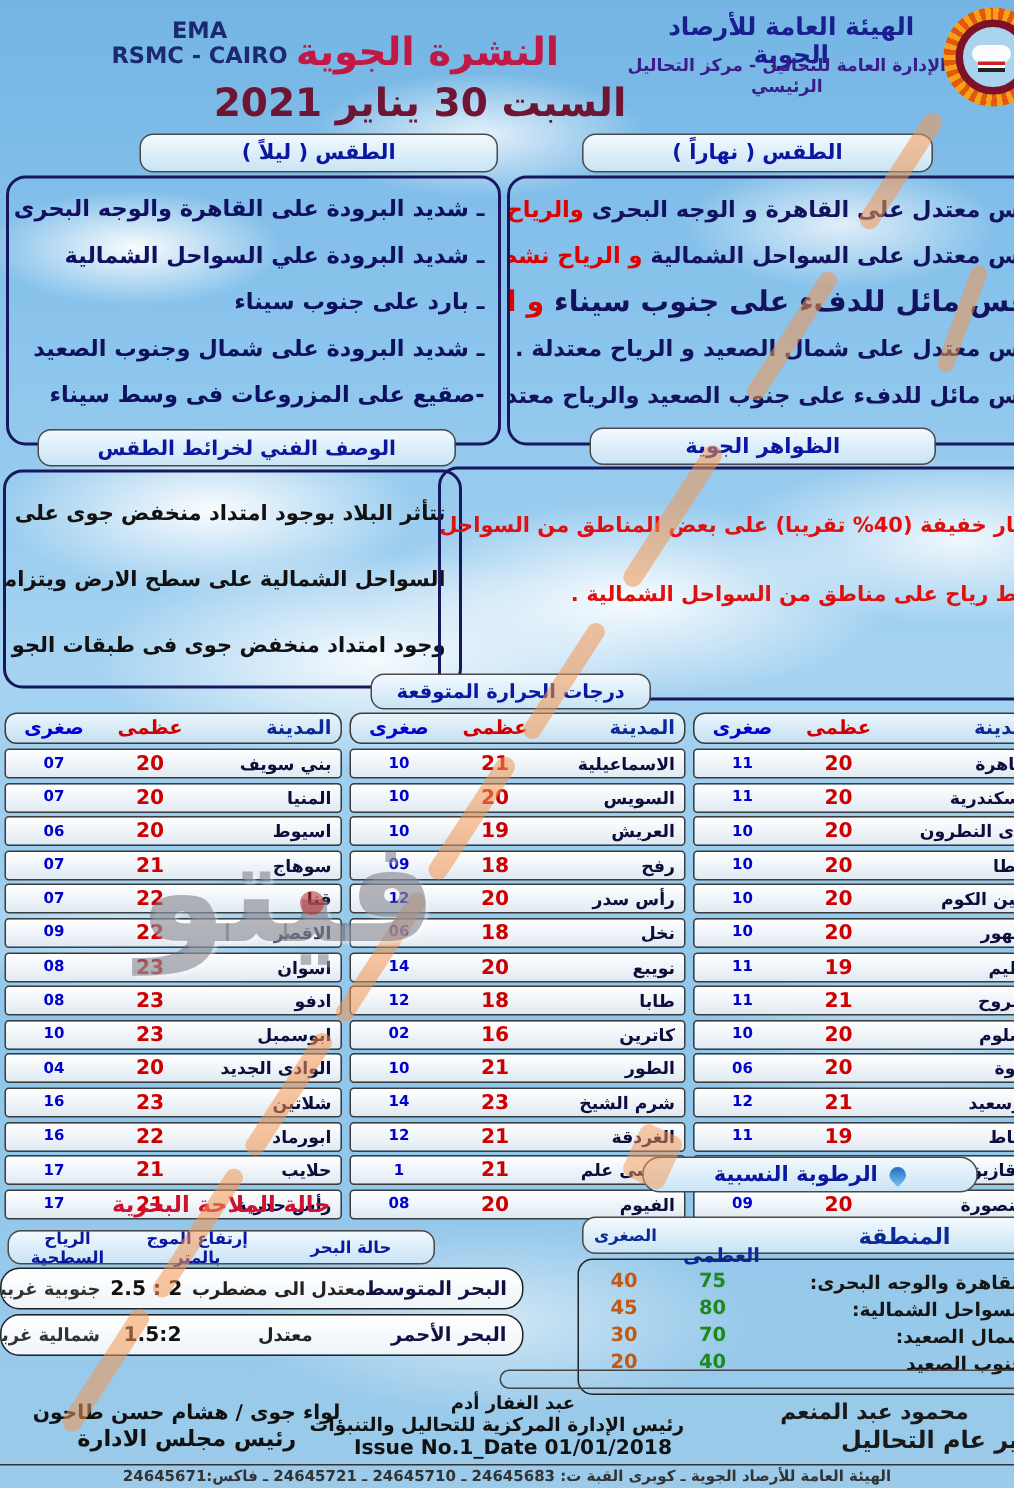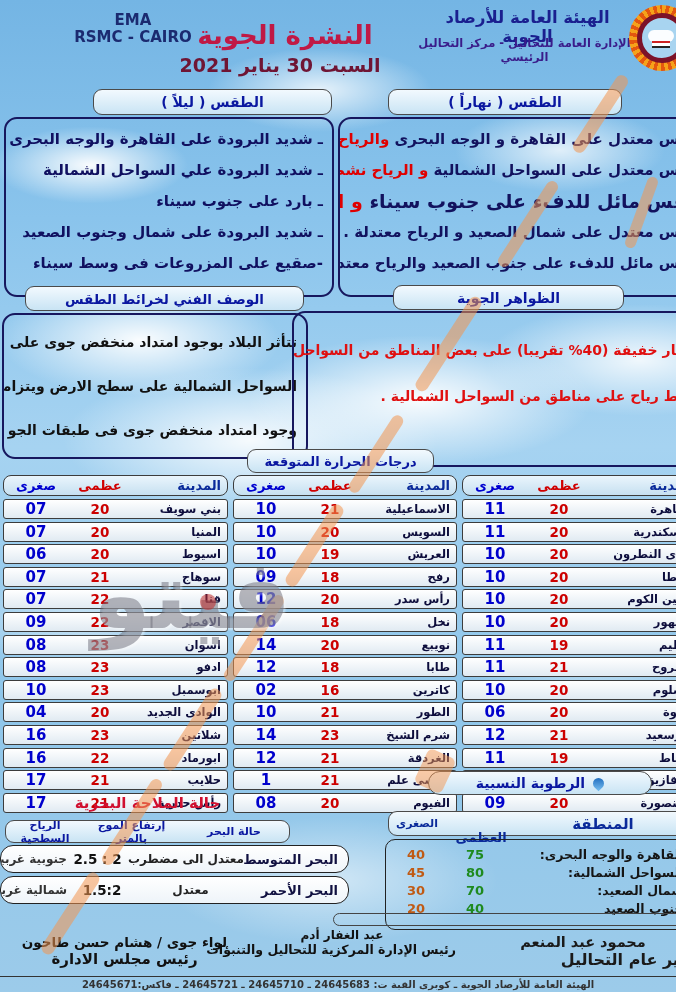--- a/index.html
+++ b/index.html
@@ -14,21 +14,21 @@
       radial-gradient(220px 80px at 640px 360px, rgba(255,255,255,.85), rgba(255,255,255,0) 70%),
       radial-gradient(260px 100px at 250px 440px, rgba(255,255,255,.9), rgba(255,255,255,0) 72%),
       radial-gradient(180px 70px at 80px 620px, rgba(255,255,255,.5), rgba(255,255,255,0) 70%),
       radial-gradient(200px 80px at 600px 700px, rgba(255,255,255,.45), rgba(255,255,255,0) 70%),
       radial-gradient(240px 90px at 330px 880px, rgba(255,255,255,.55), rgba(255,255,255,0) 70%),
       linear-gradient(180deg,#74b5e4 0%,#8ac4ec 22%,#a6d3f1 45%,#8fc6ea 70%,#9ccbea 100%);}
   .abs{position:absolute;}
   
   .ema{left:58px;top:12px;width:150px;text-align:center;direction:ltr;color:#1b2a70;font-weight:bold;line-height:17px;font-size:15px;}
   .title{left:185px;top:20px;width:200px;text-align:center;color:#c01945;font-weight:bold;font-size:26px;}
-  .date{left:140px;top:54px;width:280px;text-align:center;color:#6f1534;font-weight:bold;font-size:19px;}
+  .date{left:140px;top:54px;width:280px;text-align:center;color:#6f1534;font-weight:bold;font-size:26px;}
   .orgname{left:425px;top:8px;width:205px;text-align:center;color:#1a1f8f;font-weight:bold;font-size:16.5px;}
   .orgdept{left:412px;top:36px;width:225px;text-align:center;color:#3a1c8a;font-weight:bold;font-size:11.5px;}
   .logo{left:629px;top:5px;width:66px;height:66px;border-radius:50%;
     background:repeating-conic-gradient(#f5a21a 0deg 7deg,#e4570f 7deg 14deg);}
   .logo-inner{position:absolute;inset:8px;border-radius:50%;background:#a8d4f0;border:5px solid #7c1228;overflow:hidden;}
   .logo-cloud{position:absolute;left:6px;top:12px;width:26px;height:12px;border-radius:10px;background:#fff;opacity:.95;}
   .logo-flag{position:absolute;left:10px;top:23px;width:18px;height:7px;background:linear-gradient(180deg,#c22 33%,#fff 33% 66%,#222 66%);}
   
   .pill{position:absolute;background:linear-gradient(180deg,#f2f9fe,#c9e4f4);border:1.2px solid #4a4a4a;border-radius:9px;
     display:flex;align-items:center;justify-content:center;color:#0a17a0;font-weight:bold;font-size:14px;}
@@ -40,21 +40,21 @@
   .wline.navy{color:#101060;}
   .tline{white-space:nowrap;text-align:right;font-weight:bold;font-size:14px;line-height:44px;color:#111;}
   .pline{white-space:nowrap;text-align:right;font-weight:bold;font-size:14px;line-height:46px;color:#e01010;}
   
   .tgroup{position:absolute;top:475px;}
   .trow{display:flex;align-items:center;height:18px;margin-bottom:2.6px;direction:rtl;font-weight:bold;
     background:linear-gradient(180deg,#ffffff,#e0eaf2);border:1px solid #3c3c3c;border-radius:3px;overflow:hidden;}
   .trow.thead{background:linear-gradient(180deg,#eaf5fc,#c6e0f1);border-radius:8px;height:19px;margin-bottom:3px;}
   .tcity{flex:1.15;text-align:right;padding-right:6px;font-size:11.5px;color:#0d0d3c;white-space:nowrap;}
   .tmax{width:64px;text-align:center;font-size:13.5px;color:#cc0000;}
-  .tmin{width:64px;text-align:center;font-size:15px;color:#0000cc;}
+  .tmin{width:64px;text-align:center;font-size:10px;color:#0000cc;}
   .thead .tcity{font-size:13px;color:#0a2a9a;} .thead .tmax{color:#d00000;font-size:13px;} .thead .tmin{color:#0000d0;font-size:13px;}
   
   .marine-title{left:35px;top:794px;width:225px;text-align:center;color:#d01030;font-weight:bold;font-size:15px;}
   .mhead{left:5px;top:820px;width:283px;height:21px;font-size:11px;}
   .mhead .mh1{width:110px;text-align:center;} .mhead .mh2{width:95px;text-align:center;} .mhead .mh3{flex:1;text-align:center;}
   .mrow{position:absolute;left:0;width:347px;height:26px;display:flex;align-items:center;direction:rtl;font-weight:bold;
     background:linear-gradient(180deg,#ffffff,#eef4f9);border:1.6px solid #222;border-radius:13px;overflow:hidden;}
   .msea{width:94px;font-size:13px;color:#101040;text-align:right;padding-right:10px;white-space:nowrap;}
   .mstate{flex:1;font-size:12px;color:#222;text-align:center;white-space:nowrap;}
   .mwave{width:70px;font-size:13.5px;color:#111;direction:ltr;text-align:center;}
@@ -435,20 +435,21 @@
     </div>
 
   <div class="abs sep1"></div>
   <div class="abs f-right">
     <div class="n1">محمود عبد المنعم</div>
     <div class="n2">مدير عام التحاليل</div>
   </div>
   <div class="abs f-center">
     <div class="n1">عبد الغفار أدم</div>
     <div class="n2">رئيس الإدارة المركزية للتحاليل والتنبؤات</div>
+    <div class="n3">Issue No.1_Date 01/01/2018</div>
   </div>
   <div class="abs f-left">
     <div class="n1">لواء جوى / هشام حسن طاحون</div>
     <div class="n2">رئيس مجلس الادارة</div>
   </div>
   <div class="abs sep2"></div>
   <div class="abs contact">الهيئة العامة للأرصاد الجوية ـ كوبرى القبة  ت: 24645683 ـ 24645710 ـ 24645721 ـ فاكس:24645671</div>
 
   <div class="scrib" style="left:594px;top:69px;width:13px;height:90px;"></div>
   <div class="scrib" style="left:636px;top:175px;width:11px;height:75px;transform:rotate(20deg);"></div>

